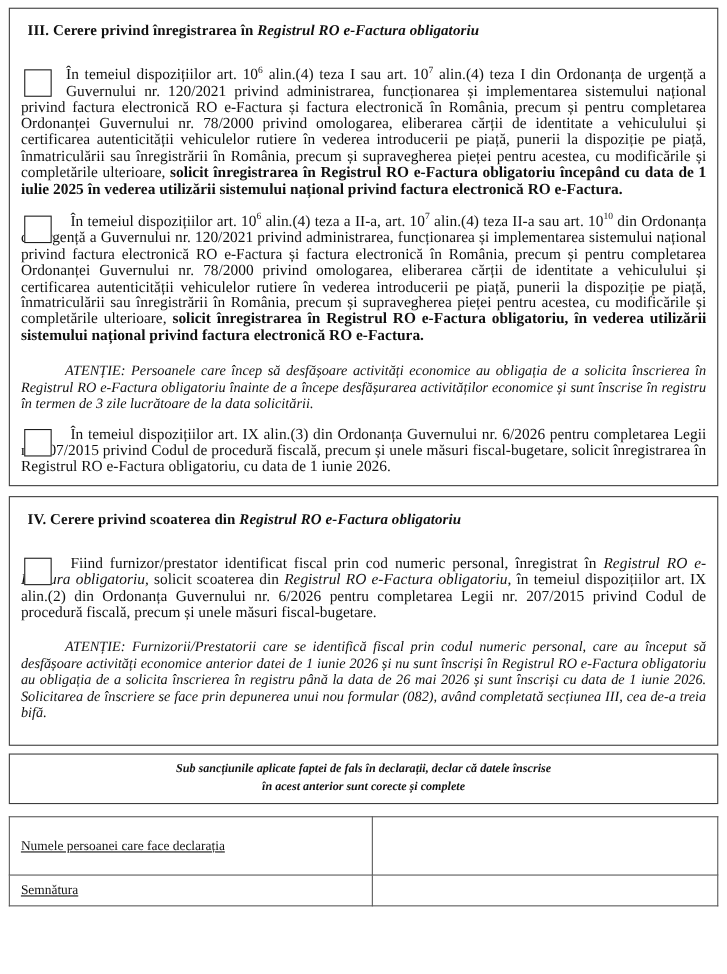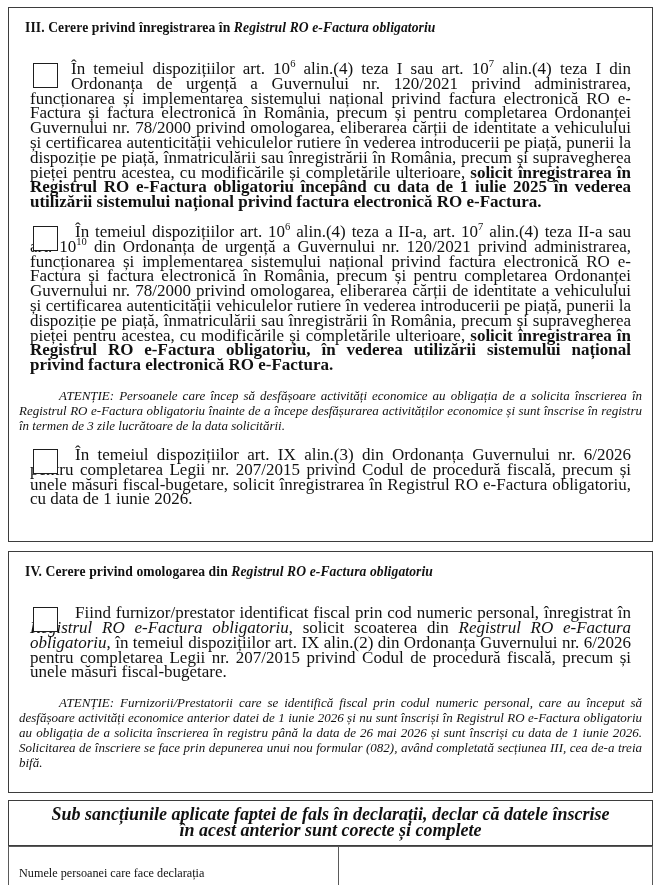--- a/index.html
+++ b/index.html
@@ -3,50 +3,50 @@
 <meta charset="utf-8">
 <style>
   html,body{margin:0;padding:0;}
   body{
     width:661px;height:885px;box-sizing:border-box;
     background:#ffffff;color:#111;
     font-family:"Liberation Serif", serif;
     padding:7px 8px 0 8px;
   }
   .box{border:1.6px solid #3d3d3d;box-sizing:border-box;}
-  #section3-box{padding:9px 10px 23px 10px;}
+  #section3-box{padding:9px 10px 8px 10px;}
   #section4-box{margin-top:9px;padding:9px 10px 22px 10px;}
   .section-title{
     font-size:13.6px;font-weight:bold;margin:3px 0 26px 6px;letter-spacing:.1px;
   }
   .para{
-    font-size:17px;line-height:14.8px;text-align:justify;margin:11px;
+    font-size:14px;line-height:14.8px;text-align:justify;margin:0;
   }
   .para + .para, .attention + .para, .para + .attention{margin-top:15px;}
   .checkbox{
     width:25px;height:25px;border:1.6px solid #1e1e1e;background:#fff;
     box-sizing:border-box;display:inline-block;
   }
   .para-float .checkbox{float:left;margin:1px 13px 2px 3px;}
   .para-abs{position:relative;text-indent:45px;}
   .para-abs .checkbox{position:absolute;left:3px;top:1px;text-indent:0;}
   .attention{
     font-size:13px;line-height:15px;text-align:justify;text-indent:40px;
     margin-top:15px;
   }
   .r-b{font-weight:bold;}
   .r-i{font-style:italic;}
   .r-sup{vertical-align:super;font-size:0.62em;line-height:0;}
   #declaration-box{
     margin-top:7px;padding:6px 30px 7px 30px;text-align:center;
-    font-size:18px;line-height:15.5px;font-weight:bold;font-style:italic;
+    font-size:11px;line-height:15.5px;font-weight:bold;font-style:italic;
   }
   #signature-table{
-    width:100%;border-collapse:collapse;
-    border:1.6px solid #3d3d3d;table-layout:fixed;
+    margin-top:11px;width:100%;border-collapse:collapse;
+    border:1.6px solid #3d3d3d;table-layout:fixed;text-decoration:underline;
   }
   #signature-table td{
     border:1px solid #5a5a5a;font-size:12.2px;padding:0 0 0 10px;
     vertical-align:middle;background:#fff;
   }
   #signature-table col.c-label{width:330px;}
   tr.row-tall td{height:52px;}
   tr.row-tall td.label-cell{vertical-align:bottom;padding-bottom:9px;}
   tr.row-mid td{height:29px;}
   tr.row-low td{height:27px;}
@@ -69,21 +69,21 @@
 
   <div class="attention"><span class="r-i">ATENȚIE: Persoanele care încep să desfășoare activități economice au obligația de a solicita înscrierea în Registrul RO e-Factura obligatoriu înainte de a începe desfășurarea activităților economice și sunt înscrise în registru în termen de 3 zile lucrătoare de la data solicitării.</span></div>
 
   <div class="para para-abs">
     <span class="checkbox"></span>
     <span><span>În temeiul dispozițiilor art. IX alin.(3) din Ordonanța Guvernului nr. 6/2026 pentru completarea Legii nr. 207/2015 privind Codul de procedură fiscală, precum și unele măsuri fiscal-bugetare, solicit înregistrarea în Registrul RO e-Factura obligatoriu, cu data de 1 iunie 2026.</span></span>
   </div>
 </div>
 
 <div class="box" id="section4-box">
-  <div class="section-title"><span class="r-b">IV. Cerere privind omologarea din </span><span class="r-b r-i">Registrul RO e-Factura obligatoriu</span></div>
+  <div class="section-title"><span class="r-b">IV. Cerere privind scoaterea din </span><span class="r-b r-i">Registrul RO e-Factura obligatoriu</span></div>
 
   <div class="para para-abs">
     <span class="checkbox"></span>
     <span><span>Fiind furnizor/prestator identificat fiscal prin cod numeric personal, înregistrat în </span><span class="r-i">Registrul RO e-Factura obligatoriu</span><span>, solicit scoaterea din </span><span class="r-i">Registrul RO e-Factura obligatoriu</span><span>, în temeiul dispozițiilor art. IX alin.(2) din Ordonanța Guvernului nr. 6/2026 pentru completarea Legii nr. 207/2015 privind Codul de procedură fiscală, precum și unele măsuri fiscal-bugetare.</span></span>
   </div>
 
   <div class="attention"><span class="r-i">ATENȚIE: Furnizorii/Prestatorii care se identifică fiscal prin codul numeric personal, care au început să desfășoare activități economice anterior datei de 1 iunie 2026 și nu sunt înscriși în Registrul RO e-Factura obligatoriu au obligația de a solicita înscrierea în registru până la data de 26 mai 2026 și sunt înscriși cu data de 1 iunie 2026. Solicitarea de înscriere se face prin depunerea unui nou formular (082), având completată secțiunea III, cea de-a treia bifă.</span></div>
 </div>
 
 <div class="box" id="declaration-box">
@@ -95,17 +95,17 @@
   <colgroup>
       <col class="c-label">
       <col>
     </colgroup>
   <tbody>
     <tr class="row-tall">
       <td class="label-cell">Numele persoanei care face declarația</td>
       <td></td>
     </tr>
     <tr class="row-low">
-      <td class="label-cell">Ordonanței</td>
+      <td class="label-cell">Semnătura</td>
       <td></td>
     </tr>
   </tbody>
 </table>
 
 </body></html>

